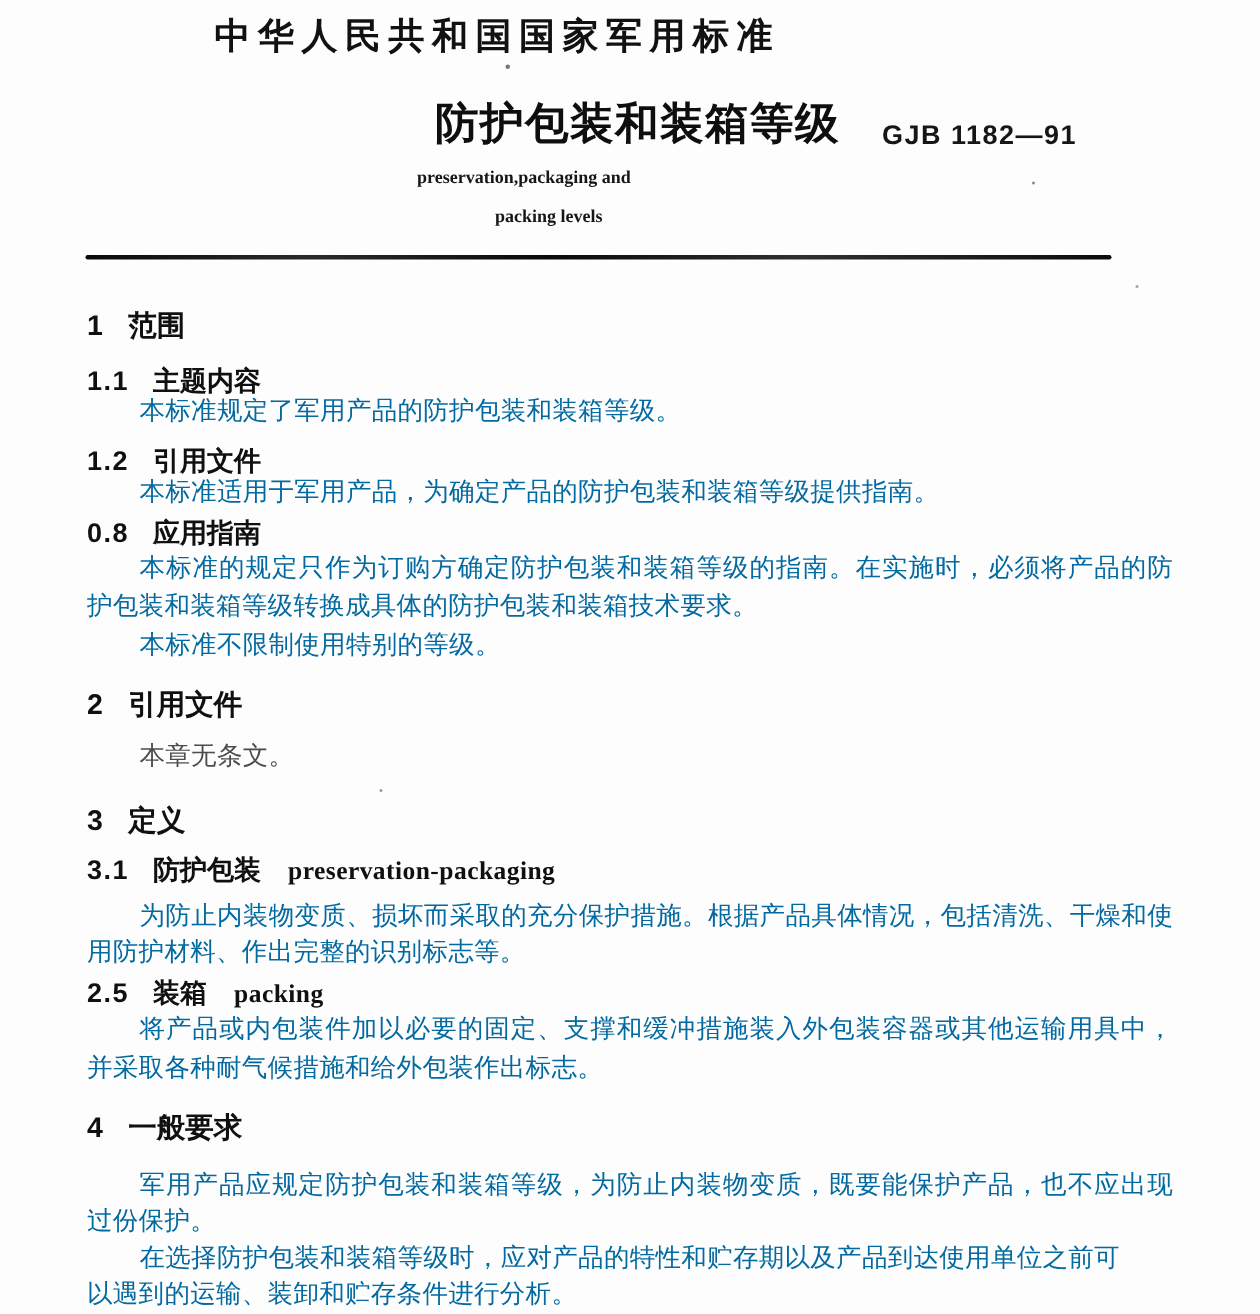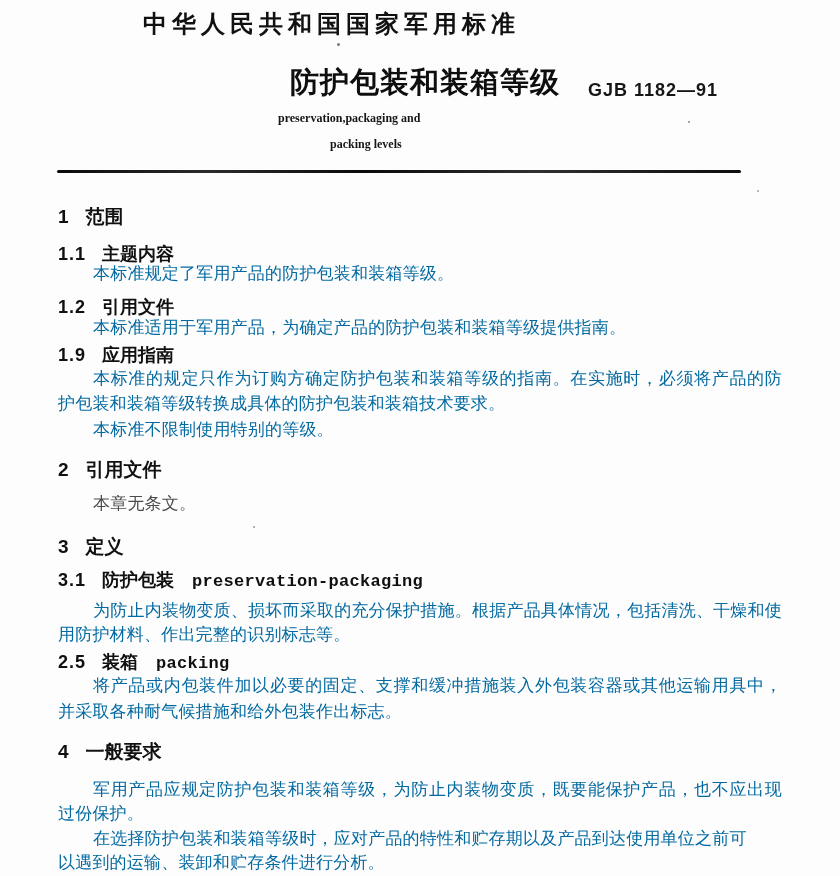--- a/index.html
+++ b/index.html
@@ -19,21 +19,21 @@
   .en1 { left:278px; top:111px; }
   .en2 { left:330px; top:137px; }
   .rule { position:absolute; left:57px; top:170px; width:684px; height:3px;
           background:linear-gradient(90deg,#0a0a0a 0%,#2b2b2b 22%,#0a0a0a 45%,#303030 70%,#0d0d0d 100%); }
 
   
   .h { position:absolute; left:58px; font-weight:bold; color:#101010; white-space:nowrap; }
   .h1 { font-size:19px; }
   .h2 { font-size:18px; }
   .h .num { display:inline-block; margin-right:16px; letter-spacing:1px; }
-  .h .en  { font-family:Liberation Mono, monospace; font-weight:600;
+  .h .en  { font-family:Liberation Serif, serif; font-weight:600;
             font-size:17px; margin-left:18px; letter-spacing:0.3px; }
 
   
   .line { position:absolute; left:58px; width:724px; font-size:17px; line-height:21px;
           color:#0369a1; white-space:nowrap; letter-spacing:0.2px; }
   .indent { text-indent:35px; }
   .fill { white-space:normal; text-align:justify; text-align-last:justify; text-justify:inter-character; }
   .faint { color:#4c4c4c; }
 
   
@@ -59,21 +59,21 @@
     <span class="num">1.1</span><span>主题内容</span>
   </div>
   <div class="line indent" style="top:263px">本标准规定了军用产品的防护包装和装箱等级。</div>
 
   <div class="h h2" style="top:295px">
     <span class="num">1.2</span><span>引用文件</span>
   </div>
   <div class="line indent" style="top:317px">本标准适用于军用产品，为确定产品的防护包装和装箱等级提供指南。</div>
 
   <div class="h h2" style="top:343px">
-    <span class="num">1.9</span><span>应用指南</span>
+    <span class="num">0.8</span><span>应用指南</span>
   </div>
   <div class="line indent fill" style="top:368px">本标准的规定只作为订购方确定防护包装和装箱等级的指南。在实施时，必须将产品的防</div>
   <div class="line" style="top:393px">护包装和装箱等级转换成具体的防护包装和装箱技术要求。</div>
   <div class="line indent" style="top:419px">本标准不限制使用特别的等级。</div>
 
   <div class="h h1" style="top:457px">
     <span class="num">2</span><span>引用文件</span>
   </div>
   <div class="line indent faint" style="top:493px">本章无条文。</div>
 

